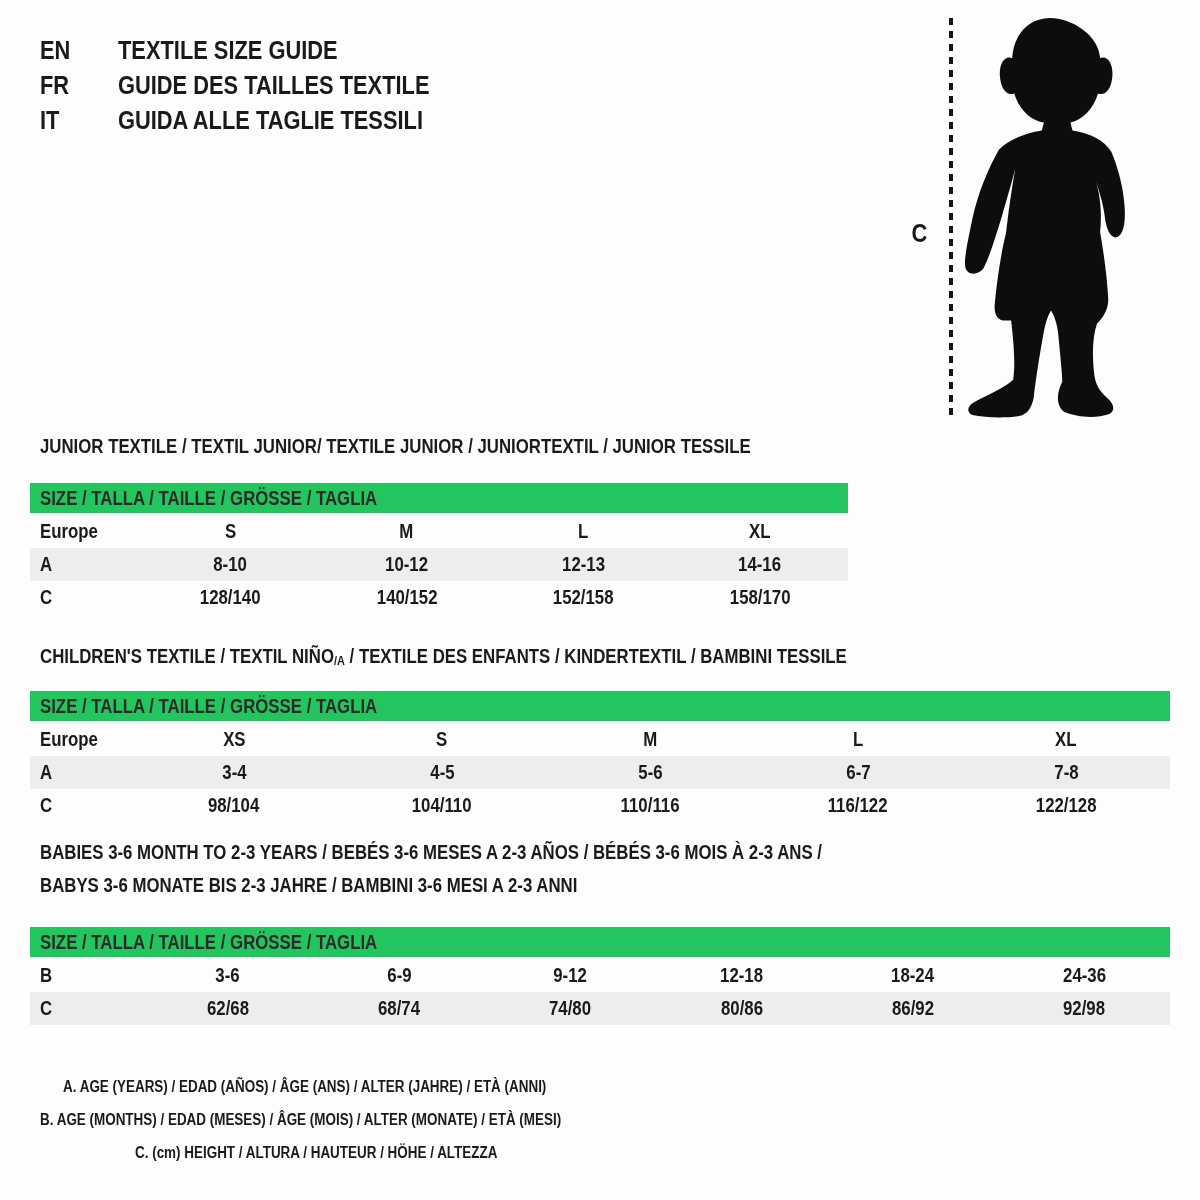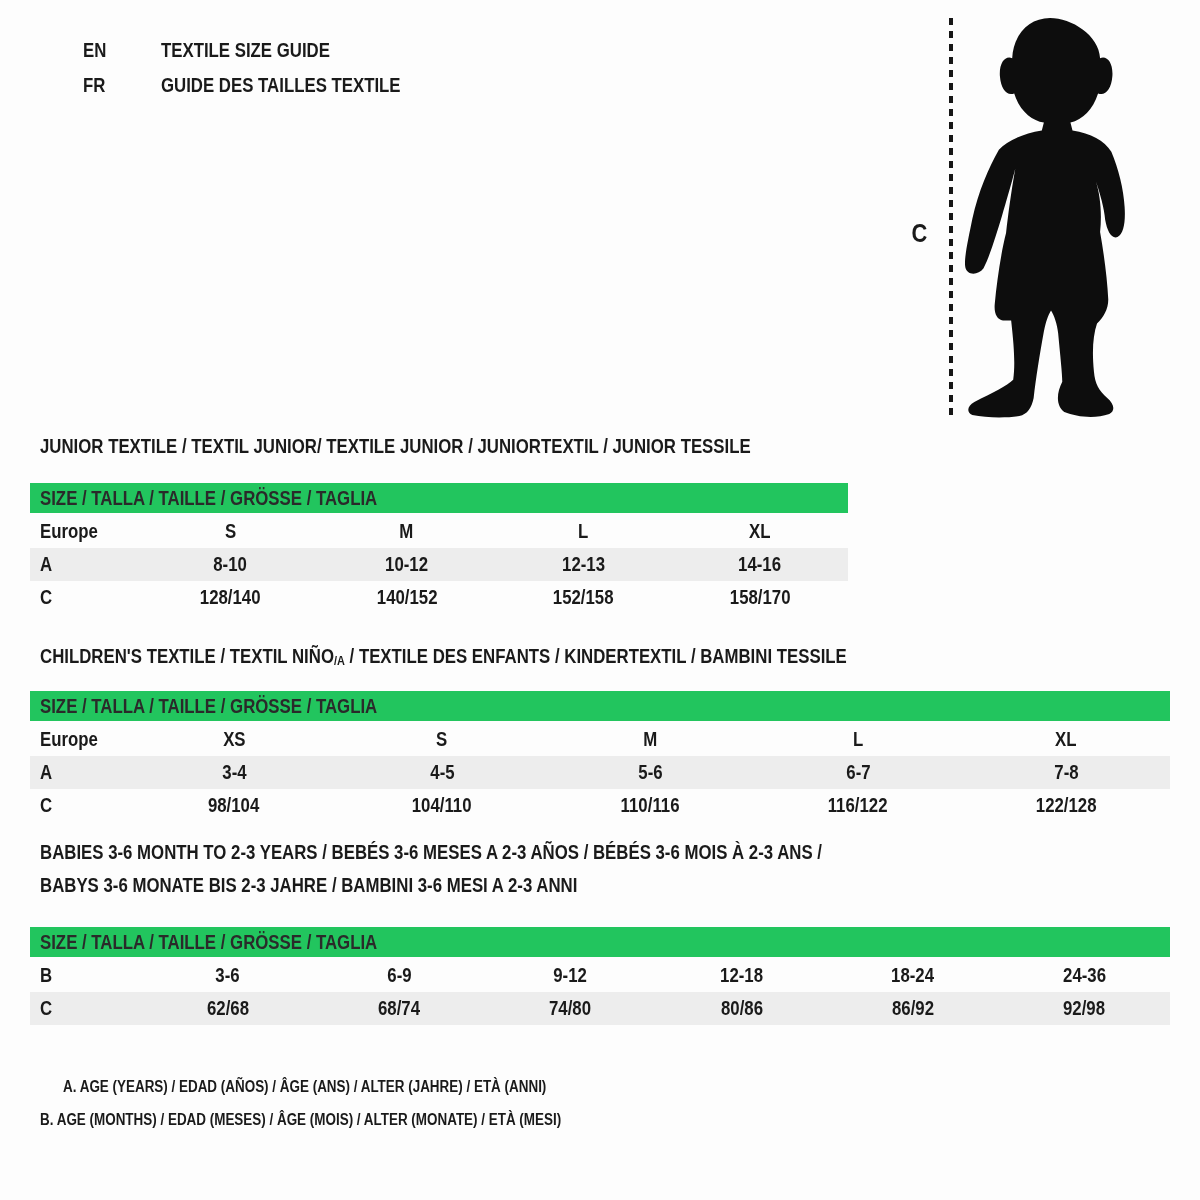--- a/index.html
+++ b/index.html
@@ -8,21 +8,21 @@
     background:#fdfdfd;color:#1a1a1a;
     font-family:"Liberation Sans","DejaVu Sans",sans-serif;
     font-weight:bold;
   }
   
   .cx{display:inline-block;transform:scaleX(0.84);white-space:nowrap;}
   .cl{transform-origin:0 50%;}
   .abs{position:absolute;}
 
   
-  .lang-row{display:flex;height:35px;align-items:center;font-size:20px;margin-left:43px;}
+  .lang-row{display:flex;height:35px;align-items:center;font-size:26px;}
   .lang-code{width:78px;flex:0 0 78px;}
 
   
   #height-line{position:absolute;left:949px;top:18px;width:4px;height:398px;
     background:repeating-linear-gradient(to bottom,#161616 0 7px,transparent 7px 13px);}
   #height-label{position:absolute;left:910px;top:218px;font-size:26px;}
   #toddler{position:absolute;left:958px;top:16px;width:184px;height:402px;}
 
   
   .ttl{position:absolute;font-size:20px;line-height:24px;text-decoration:underline;}
@@ -46,20 +46,24 @@
 <body>
 
 <div class="abs" style="left:40px;top:33px;">
   <div class="lang-row">
     <span class="lang-code"><span class="cx cl">EN</span></span>
     <span class="cx cl">TEXTILE SIZE GUIDE</span>
   </div>
   <div class="lang-row">
     <span class="lang-code"><span class="cx cl">FR</span></span>
     <span class="cx cl">GUIDE DES TAILLES TEXTILE</span>
+  </div>
+  <div class="lang-row">
+    <span class="lang-code"><span class="cx cl">IT</span></span>
+    <span class="cx cl">GUIDA ALLE TAGLIE TESSILI</span>
   </div>
 </div>
 
 <div id="height-label">
   <span class="cx">C</span>
 </div>
 <div id="height-line"></div>
 <div id="toddler">
   <svg width="184" height="402" viewBox="0 0 180 400" preserveAspectRatio="none" aria-hidden="true">
     <path fill="#0d0d0d" d="M90,2
@@ -174,13 +178,16 @@
   </div>
 </div>
 
 <div class="abs" style="left:40px;top:1070px;">
   <div class="legend-line">
     <span class="cx cl">A. AGE (YEARS) / EDAD (AÑOS) / ÂGE (ANS) / ALTER (JAHRE) / ETÀ (ANNI)</span>
   </div>
   <div class="legend-line">
     <span class="cx cl">B. AGE (MONTHS) / EDAD (MESES) / ÂGE (MOIS) / ALTER (MONATE) / ETÀ (MESI)</span>
   </div>
+  <div class="legend-line">
+    <span class="cx cl">C. (cm) HEIGHT / ALTURA / HAUTEUR / HÖHE / ALTEZZA</span>
+  </div>
 </div>
 
 </body></html>

